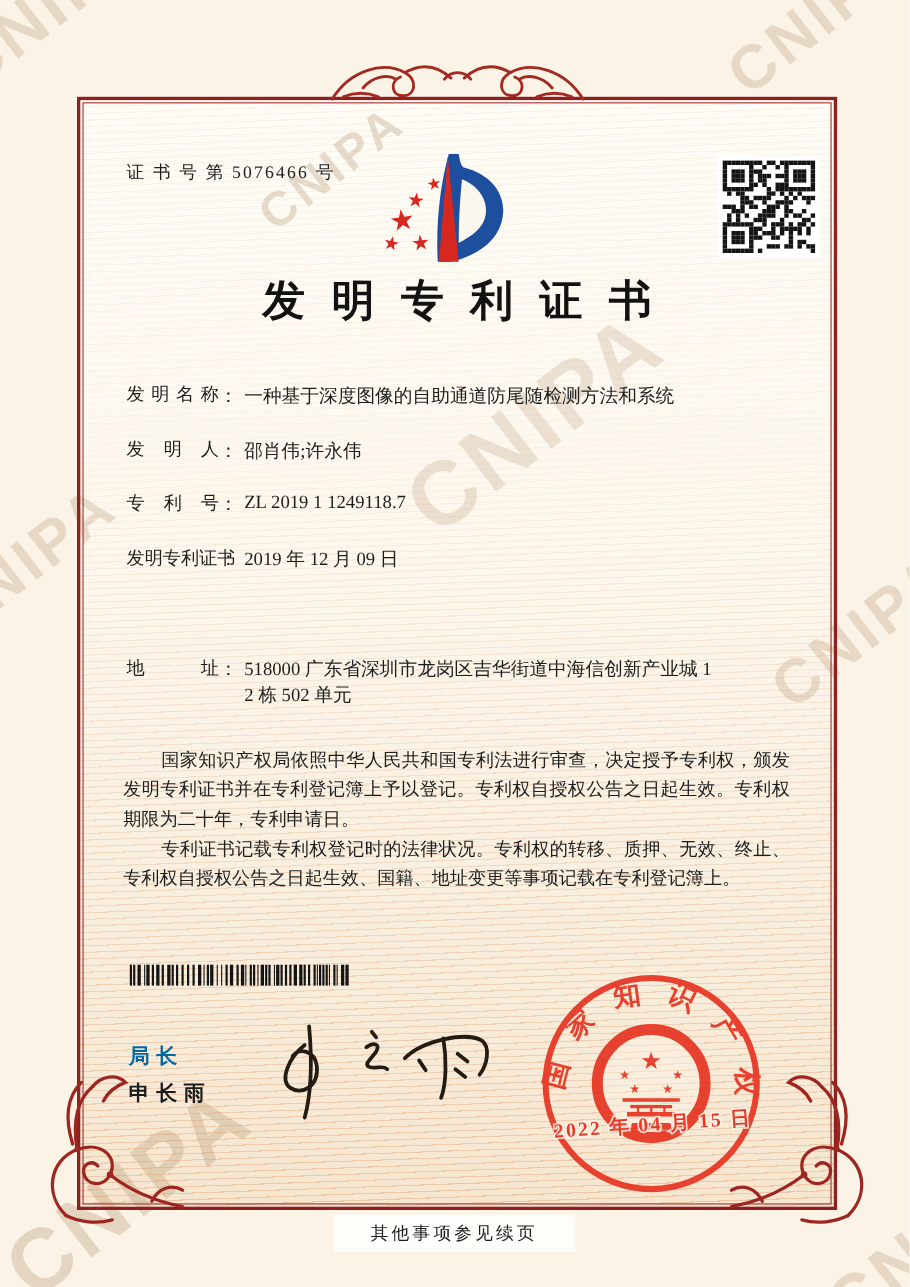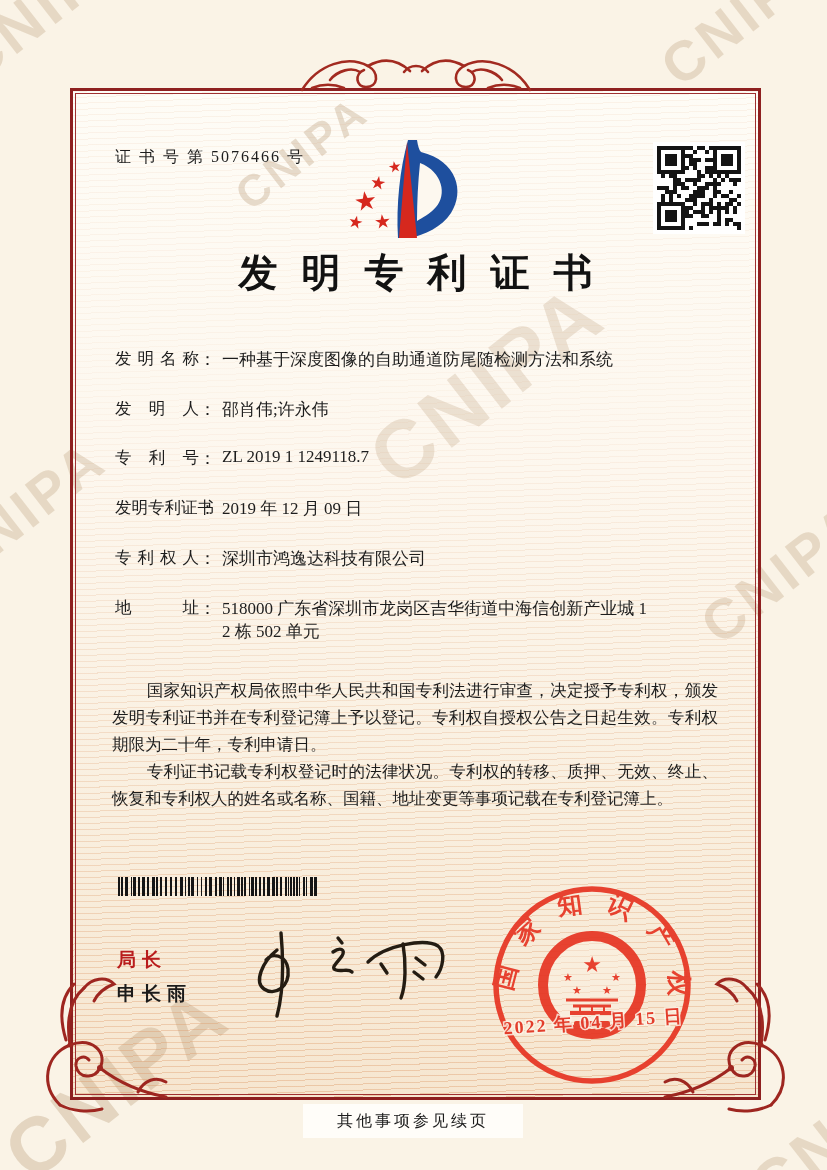--- a/index.html
+++ b/index.html
@@ -36,21 +36,21 @@
   .grant2{position:absolute;left:260px;top:0;white-space:nowrap;}
   
   .body-text{position:absolute;left:112px;top:677px;width:606px;z-index:4;font-size:16.5px;line-height:27px;
       text-align:justify;color:#1c1c1c;}
   .body-text p{margin:0;text-indent:2.1em;}
   
   .barcode{position:absolute;left:118px;top:877px;width:212px;height:19px;z-index:4;font-size:0;white-space:nowrap;}
   .barcode i{display:inline-block;height:100%;background:#151515;}
   
   .signer-title{position:absolute;left:117px;top:947px;z-index:4;font-family:"Liberation Sans","DejaVu Sans",sans-serif;
-      font-weight:600;font-size:19px;letter-spacing:6px;color:#b91c1c;}
+      font-weight:600;font-size:19px;letter-spacing:6px;color:#0369a1;}
   .signer-name{position:absolute;left:117px;top:981px;z-index:4;font-family:"Liberation Sans","DejaVu Sans",sans-serif;
       font-weight:600;font-size:19px;letter-spacing:6px;color:#1b1b1b;}
   
   .page-info{position:absolute;left:280px;width:232px;top:1066px;z-index:4;text-align:center;font-size:14.5px;letter-spacing:2px;color:#222;}
   .cont-box{position:absolute;left:303px;top:1104px;width:220px;height:34px;z-index:4;background:#fffdf9;
       display:flex;align-items:center;justify-content:center;font-size:16px;letter-spacing:3px;color:#1c1c1c;}
   
   .overlay{position:absolute;left:0;top:0;z-index:5;pointer-events:none;}
   .seal-date{font-family:"Liberation Serif","DejaVu Serif",serif;font-weight:bold;font-size:18px;fill:#e2301e;
       letter-spacing:2px;paint-order:stroke;stroke:rgba(253,245,233,0.85);stroke-width:3px;}
@@ -329,30 +329,27 @@
   </div>
   <div class="row" style="top:398px;">
     <span class="lbl">发明人</span><span class="colon">：</span><span class="val">邵肖伟;许永伟</span>
   </div>
   <div class="row" style="top:447px;">
     <span class="lbl">专利号</span><span class="colon">：</span><span class="val">ZL 2019 1 1249118.7</span>
   </div>
   <div class="row" style="top:497px;">
     <span class="lbl">发明专利证书</span><span class="colon">：</span><span class="val">2019 年 12 月 09 日</span>
   </div>
-  <div class="row" style="top:547px;">
-    <span class="lbl">专利权人</span><span class="colon">：</span><span class="val">深圳市鸿逸达科技有限公司</span>
-  </div>
   <div class="row" style="top:597px;">
     <span class="lbl">地址</span><span class="colon">：</span><span class="val"><span>518000 广东省深圳市龙岗区吉华街道中海信创新产业城 1</span><span class="val2">2 栋 502 单元</span></span>
   </div>
 
   <div class="body-text">
     <p>国家知识产权局依照中华人民共和国专利法进行审查，决定授予专利权，颁发发明专利证书并在专利登记簿上予以登记。专利权自授权公告之日起生效。专利权期限为二十年，专利申请日。</p>
-    <p>专利证书记载专利权登记时的法律状况。专利权的转移、质押、无效、终止、恢复和专利权人的姓名或名称、国籍、地址变更等事项记载在专利登记簿上。</p>
+    <p>专利证书记载专利权登记时的法律状况。专利权的转移、质押、无效、终止、专利权自授权公告之日起生效、国籍、地址变更等事项记载在专利登记簿上。</p>
   </div>
 
   <div class="barcode"><i style="width: 2px; margin-right: 1px;"></i><i style="width: 2px; margin-right: 2px;"></i><i style="width: 3px; margin-right: 3px;"></i><i style="width: 1px; margin-right: 1px;"></i><i style="width: 3px; margin-right: 2px;"></i><i style="width: 2px; margin-right: 2px;"></i><i style="width: 3px; margin-right: 2px;"></i><i style="width: 2px; margin-right: 3px;"></i><i style="width: 3px; margin-right: 1px;"></i><i style="width: 2px; margin-right: 2px;"></i><i style="width: 2px; margin-right: 3px;"></i><i style="width: 2px; margin-right: 3px;"></i><i style="width: 2px; margin-right: 3px;"></i><i style="width: 2px; margin-right: 3px;"></i><i style="width: 3px; margin-right: 2px;"></i><i style="width: 1px; margin-right: 2px;"></i><i style="width: 2px; margin-right: 1px;"></i><i style="width: 3px; margin-right: 3px;"></i><i style="width: 1px; margin-right: 3px;"></i><i style="width: 1px; margin-right: 3px;"></i><i style="width: 2px; margin-right: 2px;"></i><i style="width: 3px; margin-right: 3px;"></i><i style="width: 2px; margin-right: 2px;"></i><i style="width: 3px; margin-right: 1px;"></i><i style="width: 1px; margin-right: 3px;"></i><i style="width: 2px; margin-right: 1px;"></i><i style="width: 2px; margin-right: 2px;"></i><i style="width: 1px; margin-right: 2px;"></i><i style="width: 3px; margin-right: 1px;"></i><i style="width: 2px; margin-right: 1px;"></i><i style="width: 2px; margin-right: 3px;"></i><i style="width: 1px; margin-right: 1px;"></i><i style="width: 3px; margin-right: 1px;"></i><i style="width: 2px; margin-right: 2px;"></i><i style="width: 2px; margin-right: 2px;"></i><i style="width: 2px; margin-right: 2px;"></i><i style="width: 3px; margin-right: 2px;"></i><i style="width: 3px; margin-right: 1px;"></i><i style="width: 2px; margin-right: 2px;"></i><i style="width: 2px; margin-right: 3px;"></i><i style="width: 2px; margin-right: 1px;"></i><i style="width: 1px; margin-right: 1px;"></i><i style="width: 2px; margin-right: 1px;"></i><i style="width: 2px; margin-right: 1px;"></i><i style="width: 2px; margin-right: 1px;"></i><i style="width: 1px; margin-right: 3px;"></i><i style="width: 2px; margin-right: 1px;"></i><i style="width: 1px; margin-right: 3px;"></i><i style="width: 3px; margin-right: 1px;"></i><i style="width: 3px; margin-right: 3px;"></i></div>
 
   <div class="signer-title">局长</div>
   <div class="signer-name">申长雨</div>
 
   <div class="cont-box">其他事项参见续页</div>
 
   <svg class="overlay" width="827" height="1170" viewBox="0 0 827 1170">

